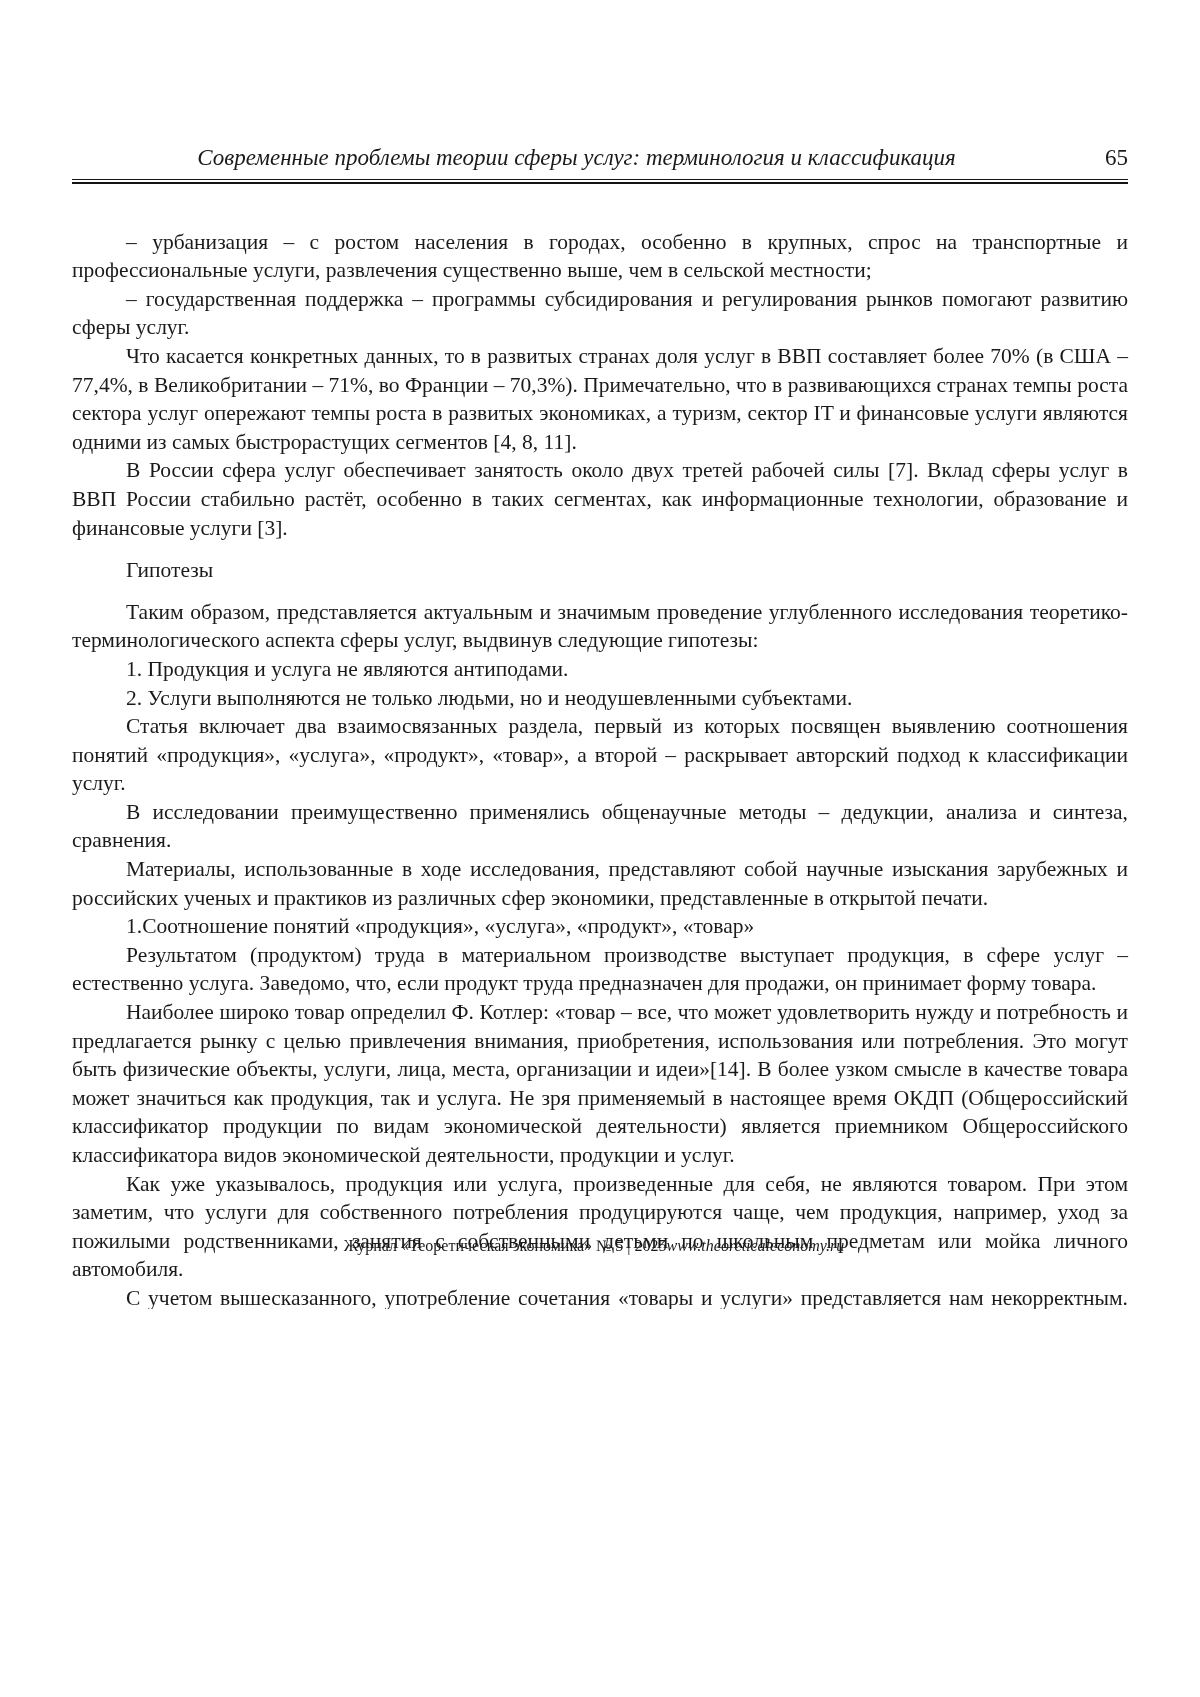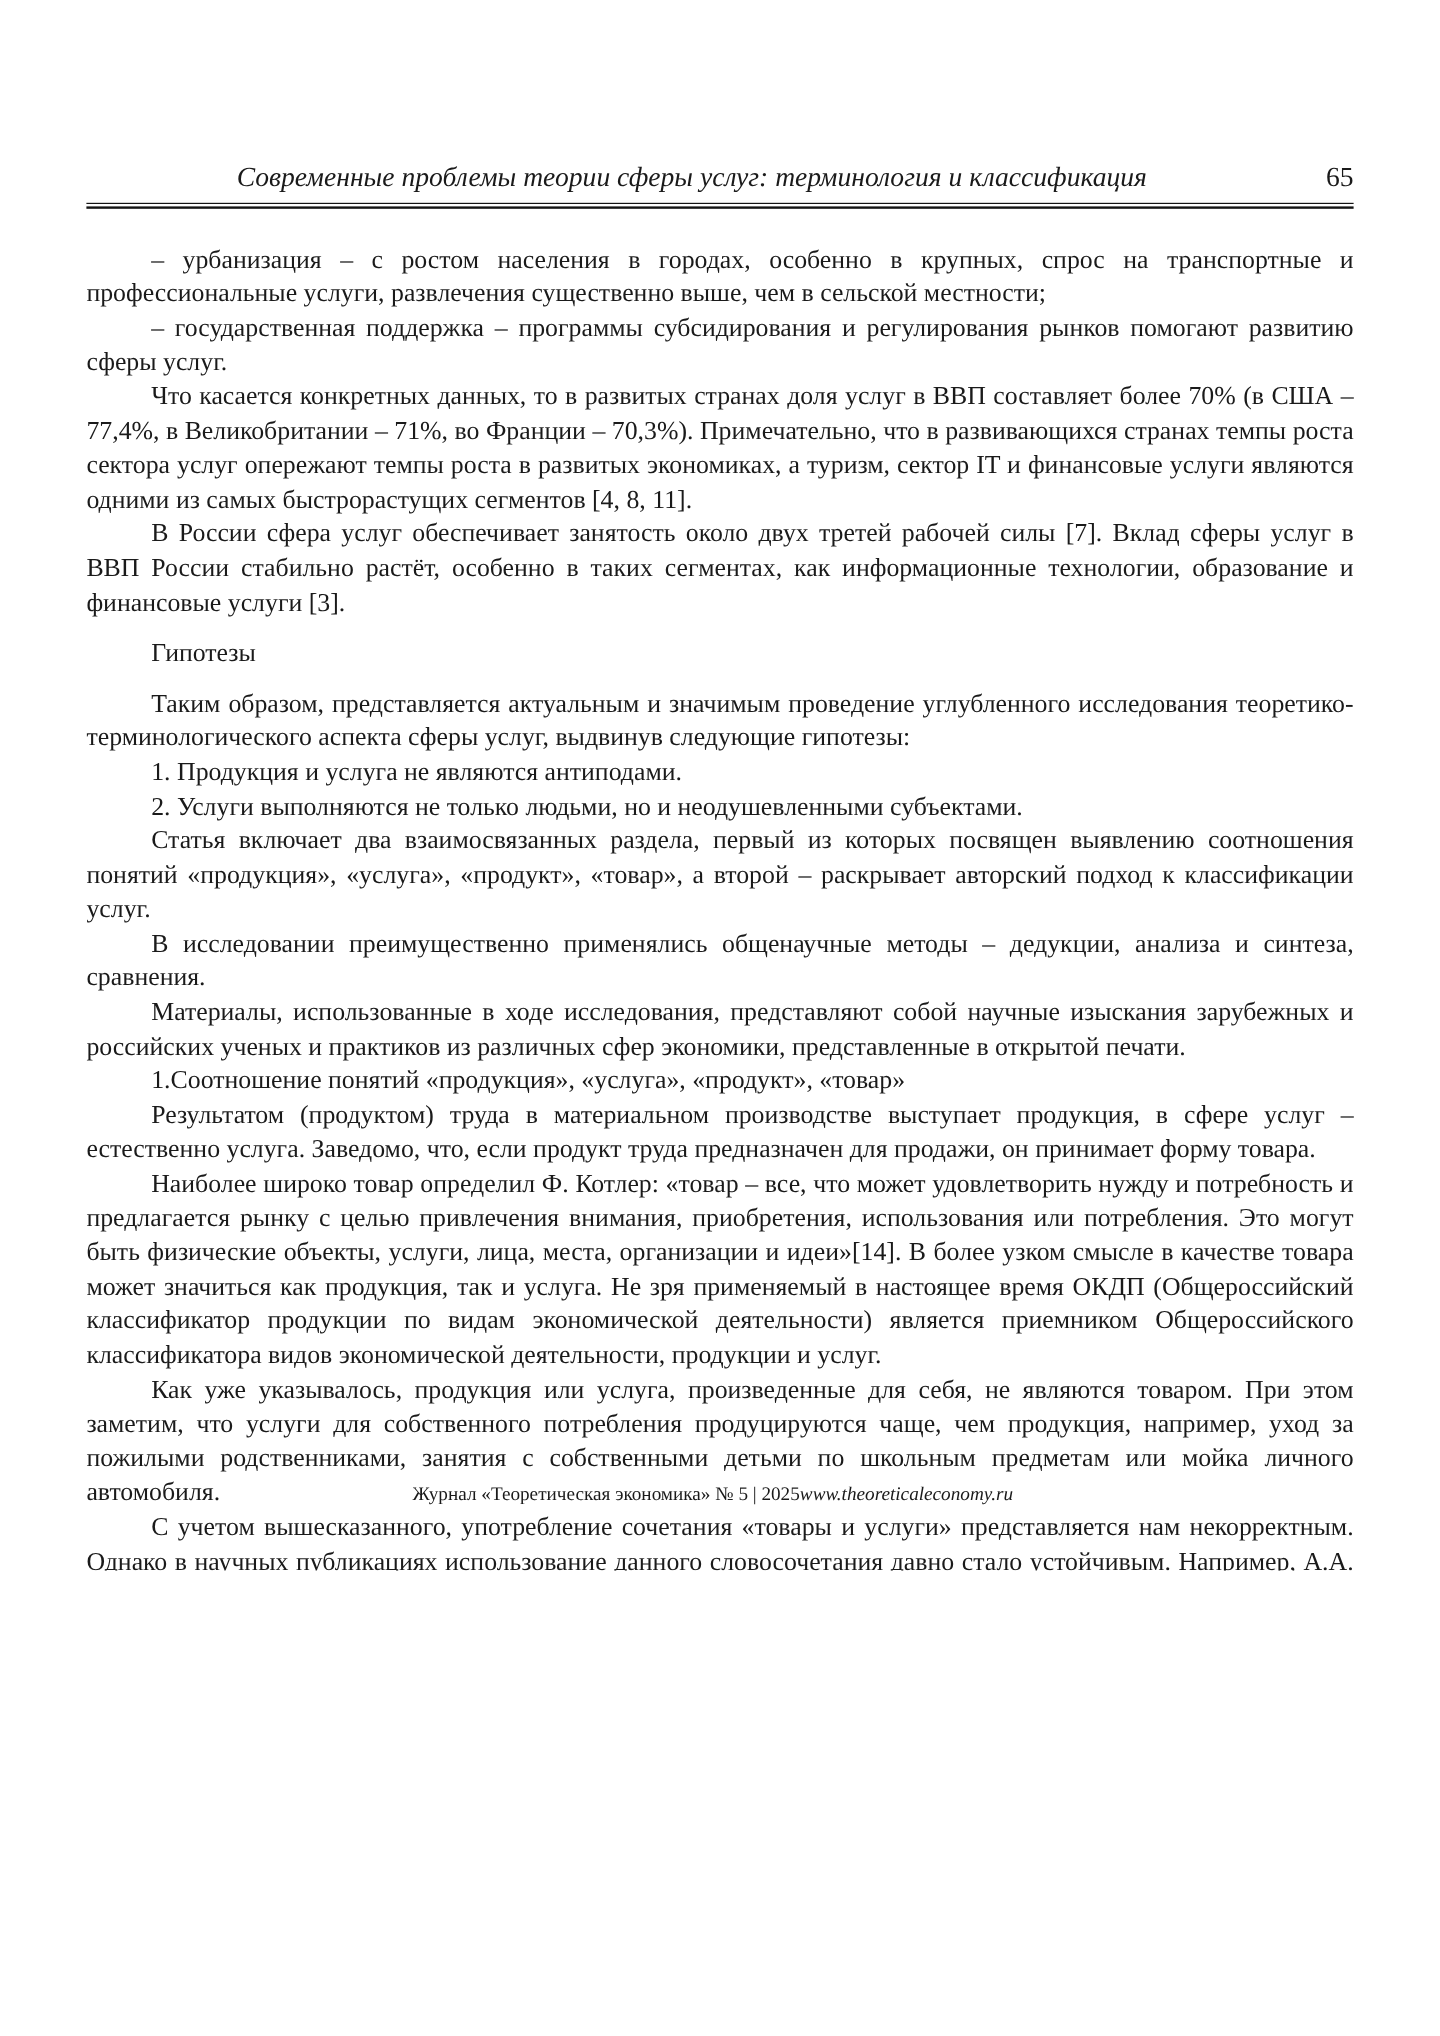--- a/index.html
+++ b/index.html
@@ -7,21 +7,21 @@
     padding: 0;
     background: #ffffff;
   }
   .page {
     position: relative;
     width: 1200px;
     height: 1309px;
     margin: 0 auto;
     background: #ffffff;
     box-sizing: border-box;
-    padding: 8px 72px;
+    padding: 18px 72px;
     font-family: "Liberation Serif", "DejaVu Serif", serif;
     color: #1a1a1a;
     overflow: hidden;
   }
   .header {
     margin-top: 126px;
     display: flex;
     align-items: baseline;
   }
   .header-title {
@@ -36,21 +36,21 @@
     font-size: 23px;
     padding-left: 24px;
   }
   .header-rule {
     margin-top: 7px;
     height: 2px;
     border-top: 1px solid #141414;
     border-bottom: 2px solid #141414;
   }
   .content {
-    margin-top: 28px;
+    margin-top: 44px;
     font-size: 21.5px;
     line-height: 28.6px;
     text-align: justify;
   }
   .para {
     margin: 0;
     text-indent: 54px;
   }
   .heading {
     margin: 14px 0 13px 0;

